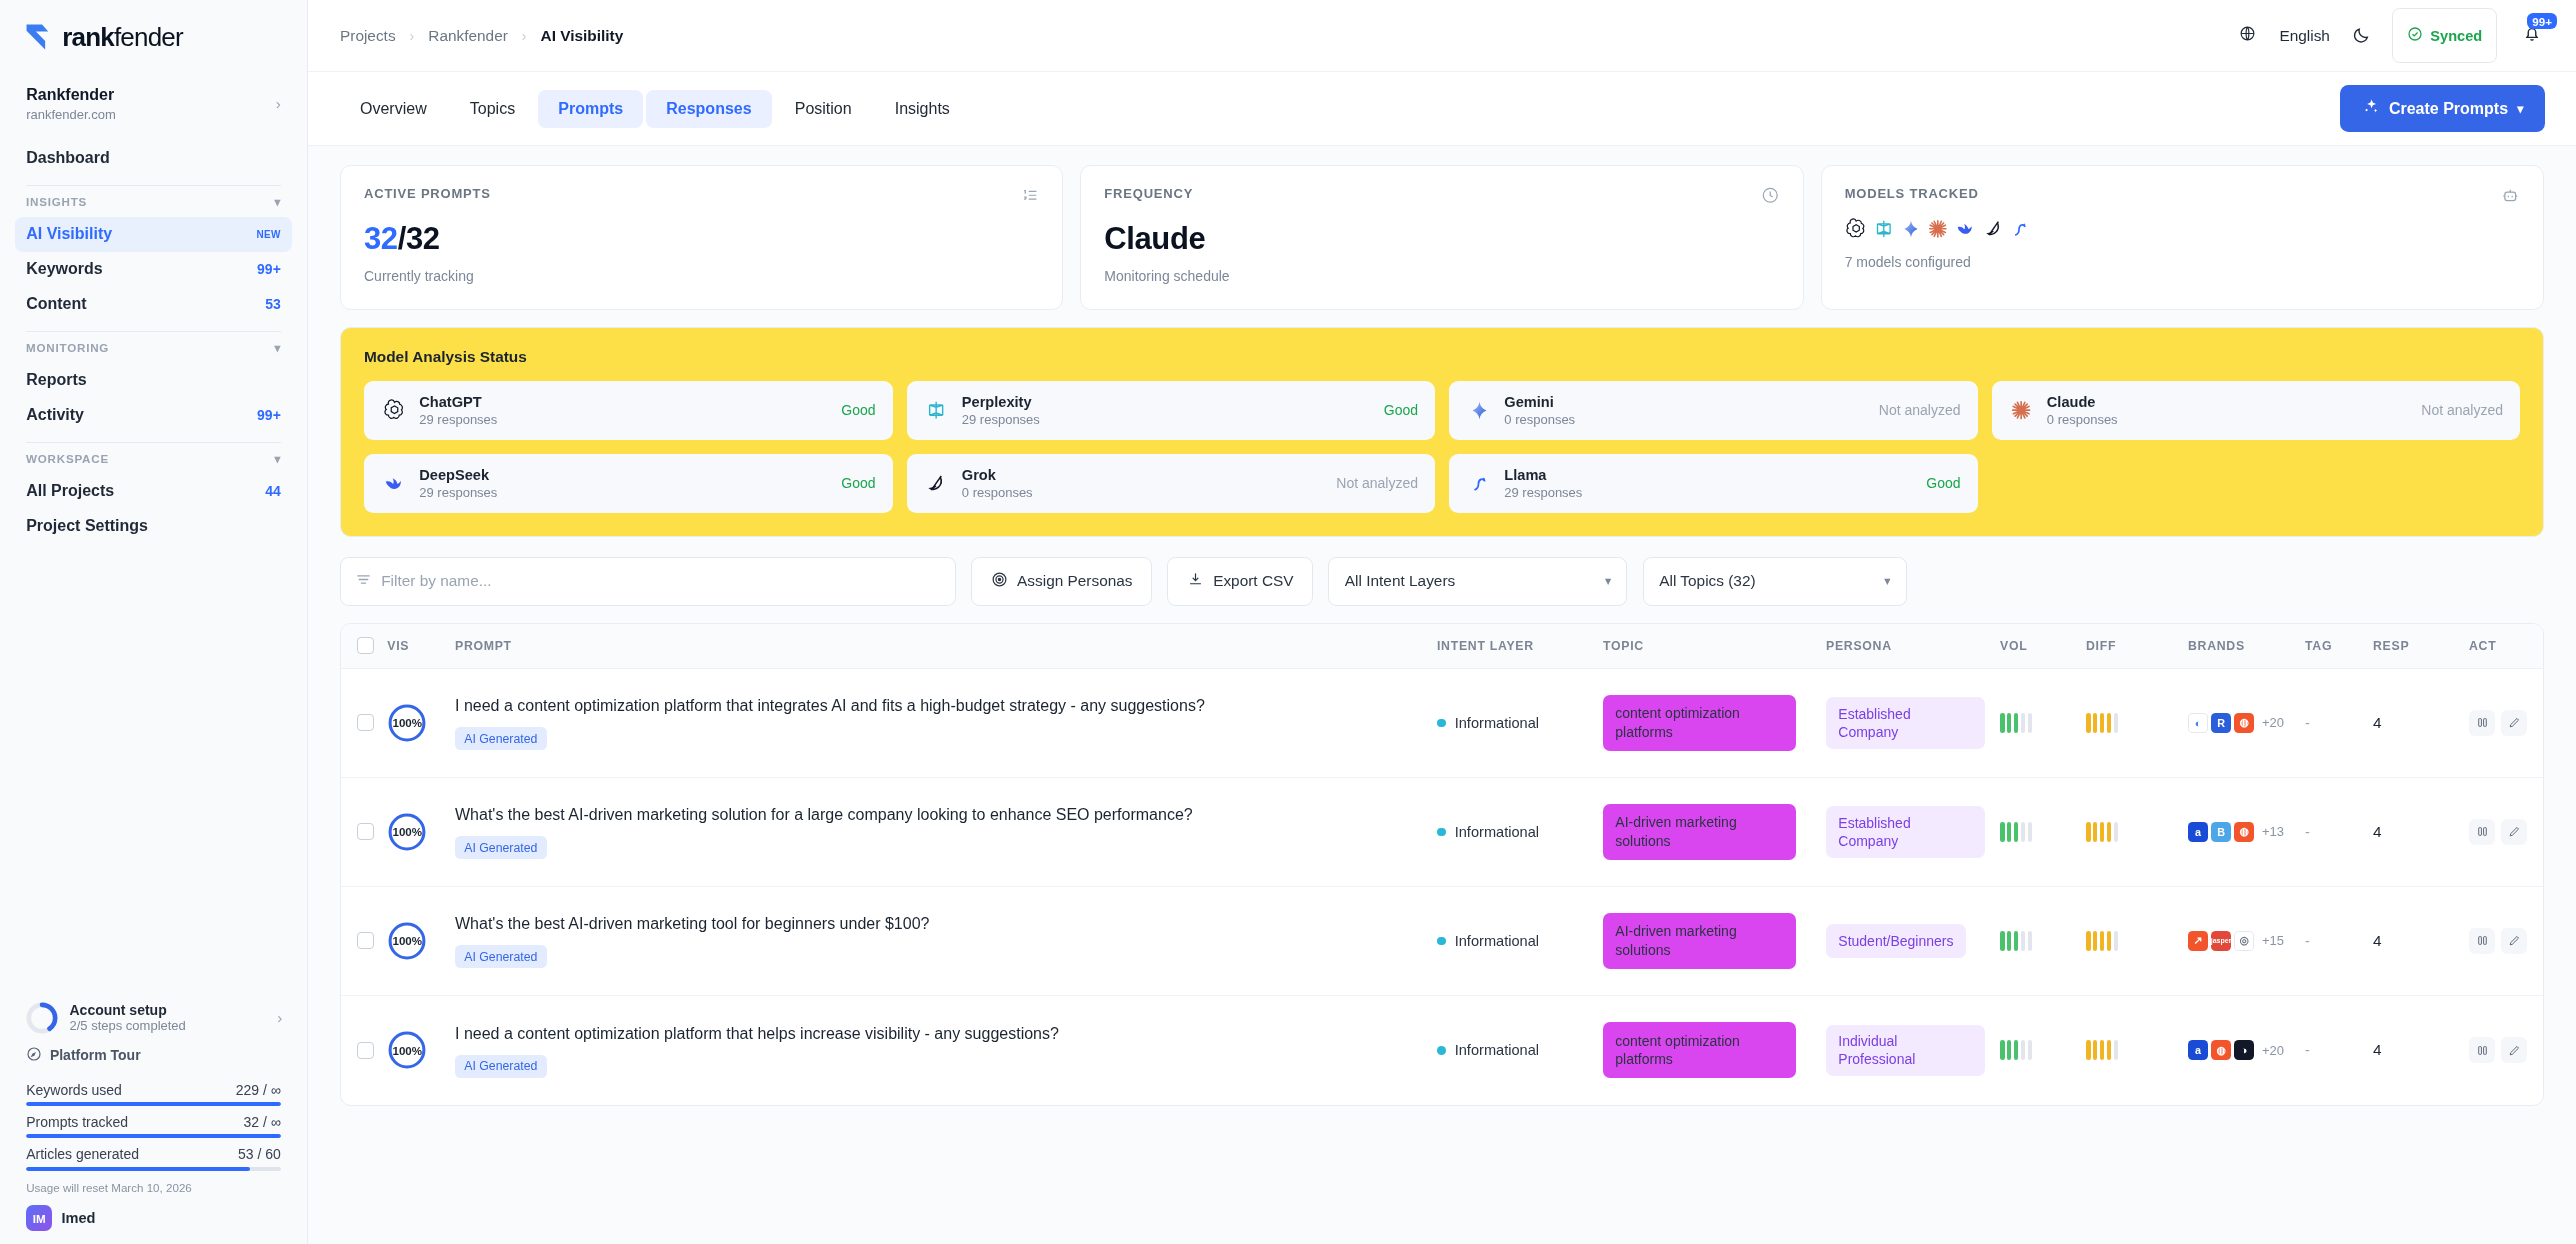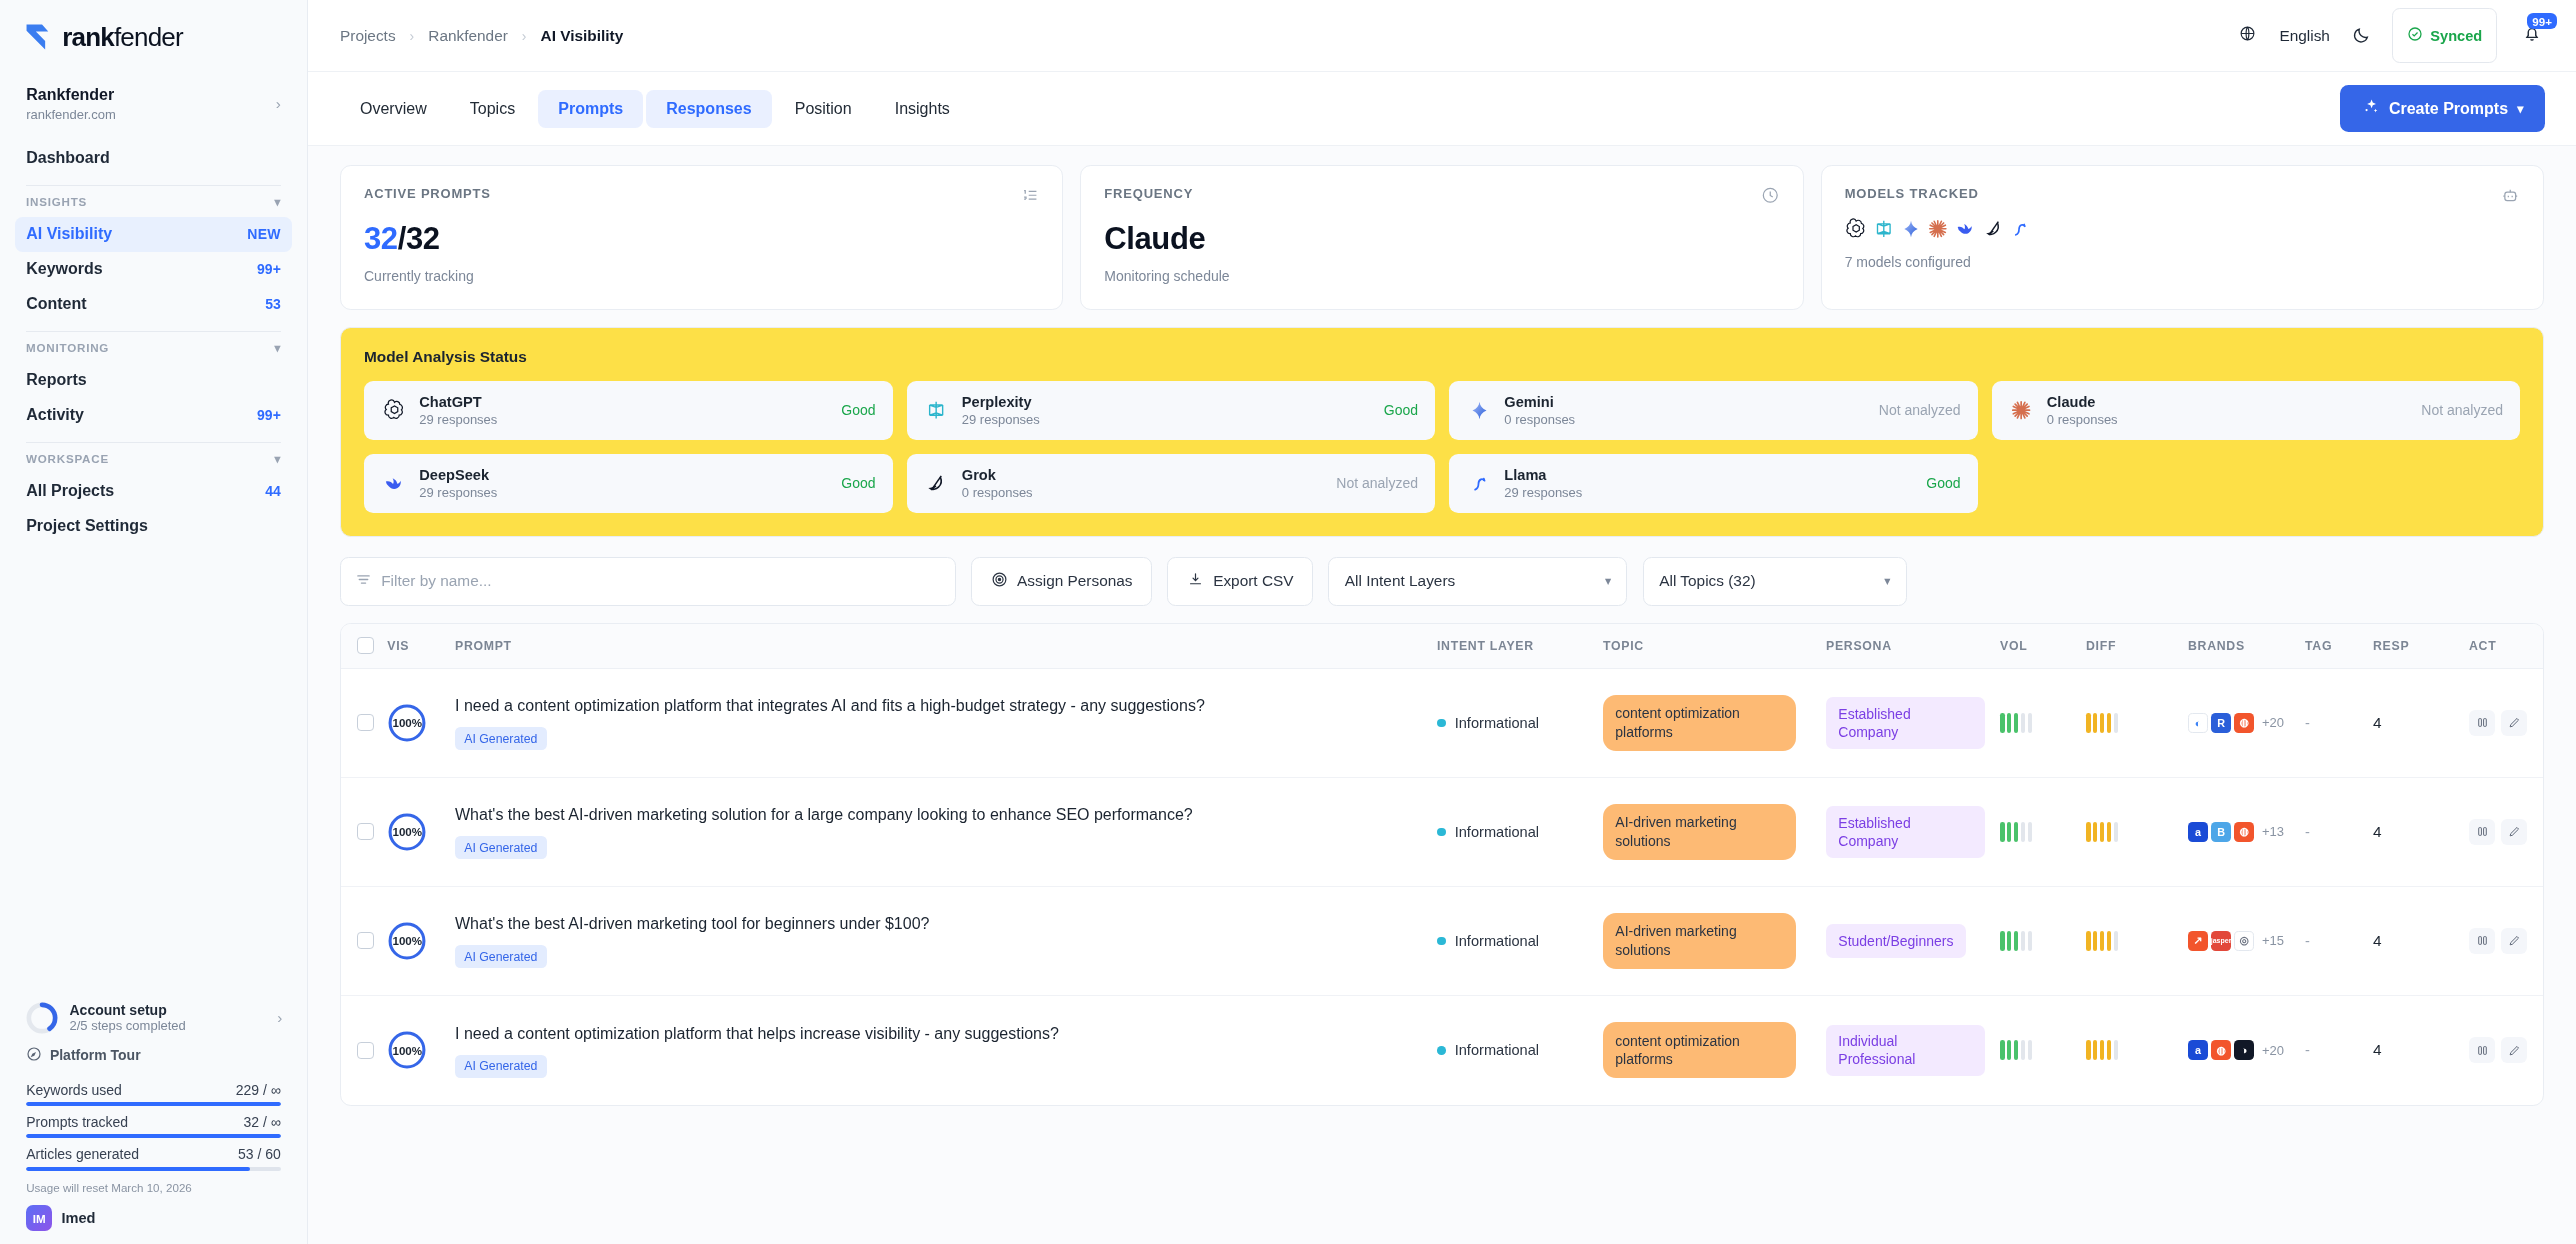--- a/index.html
+++ b/index.html
@@ -37,21 +37,21 @@
   .nav-top { padding: 3.1px 15.4px 0 15.4px; }
   .nav-item {
     display: flex; align-items: center; justify-content: space-between;
     padding: 8.5px 10.8px; border-radius: 7.7px; cursor: pointer;
     font-size: 16px; color: #1f2937; font-weight: 600;
   }
   .nav-item.active { background: #e8f0fe; color: #2f6bff; }
   .nav-item.active .nav-label { color: #2f6bff; font-weight: 700; }
   .nav-label { font-weight: 600; }
   .badge-blue { color: #2f6bff; font-size: 14px; font-weight: 700; }
-  .badge-new { color: #2f6bff; font-size: 14px; font-weight: 700; letter-spacing: 0.3px; }
+  .badge-new { color: #2f6bff; font-size: 10px; font-weight: 700; letter-spacing: 0.3px; }
 
   .sec-divider { height: 0.8px; background: #e6eaf0; margin: 9.2px 26px 1.5px 26px; }
   .sec-head {
     display: flex; align-items: center; justify-content: space-between;
     padding: 7.7px 26px 4.6px 26px;
     font-size: 11.6px; letter-spacing: 0.8px; color: #99a3b2; font-weight: 700;
     cursor: pointer;
   }
   .chev-d { font-size: 11.6px; color: #99a3b2; }
 
@@ -214,21 +214,21 @@
     font-size: 11.6px; font-weight: 700; color: #1b2430;
   }
   .ptext { font-size: 16px; color: #1b2430; line-height: 1.42; }
   .aigen {
     display: inline-block; margin-top: 9.2px; background: #e3ecfe; color: #3566e8;
     border-radius: 5.4px; padding: 4.6px 9.2px; font-size: 12.3px; font-weight: 500;
   }
   .intent { display: flex; align-items: center; gap: 9.2px; font-size: 14.6px; color: #2b3442; }
   .dot-t { width: 8.5px; height: 8.5px; border-radius: 50%; background: #2bb8d6; flex: 0 0 8.5px; }
   .topic-pill {
-    display: inline-block; background: #fdba74; color: #2b3442; border-radius: 13px;
+    display: inline-block; background: #d946ef; color: #2b3442; border-radius: 7px;
     padding: 9.2px 12.3px; font-size: 14px; line-height: 1.35; max-width: 193px;
   }
   .persona-pill {
     display: inline-block; background: #f3eaff; color: #7b3fe4; border-radius: 7px;
     padding: 7.7px 12.3px; font-size: 14px; line-height: 1.3; font-weight: 500; max-width: 159px;
   }
   .bars { display: flex; align-items: center; gap: 2.3px; }
   .bars i { display: block; width: 4.6px; height: 20px; border-radius: 2.3px; background: #e2e6ec; }
   .bars.green i.on { background: #4ac26b; }
   .bars.amber i.on { background: #f1b423; }

